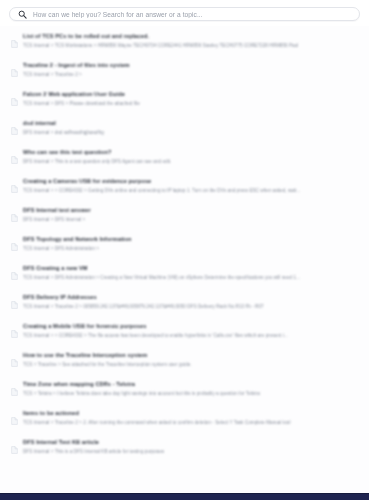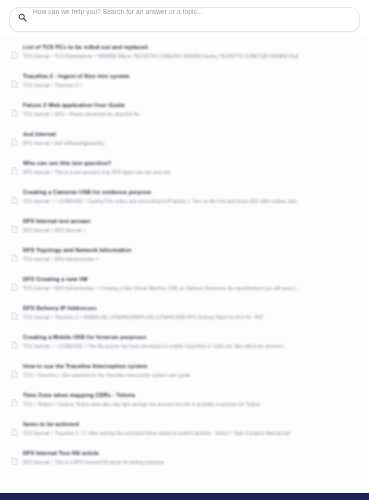--- a/index.html
+++ b/index.html
@@ -14,22 +14,22 @@
     width:369px; height:500px;
     background:#fdfdfe;
     display:flex; flex-direction:column;
   }
   
   .search-wrap {
     padding:7px 9px 5px 9px;
     background:#ffffff;
   }
   .search-box {
-    display:flex; align-items:flex-start;
-    height:25px;
+    display:flex; align-items:center;
+    height:14px;
     border:1px solid #e3e5ea;
     border-radius:10px;
     background:#ffffff;
     padding:0 8px;
     box-shadow:0 1px 1px rgba(20,25,60,0.035);
   }
   .search-icon { flex:0 0 auto; display:block; margin-right:6px; }
   .search-input {
     flex:1 1 auto;
     border:none; outline:none; background:transparent;

